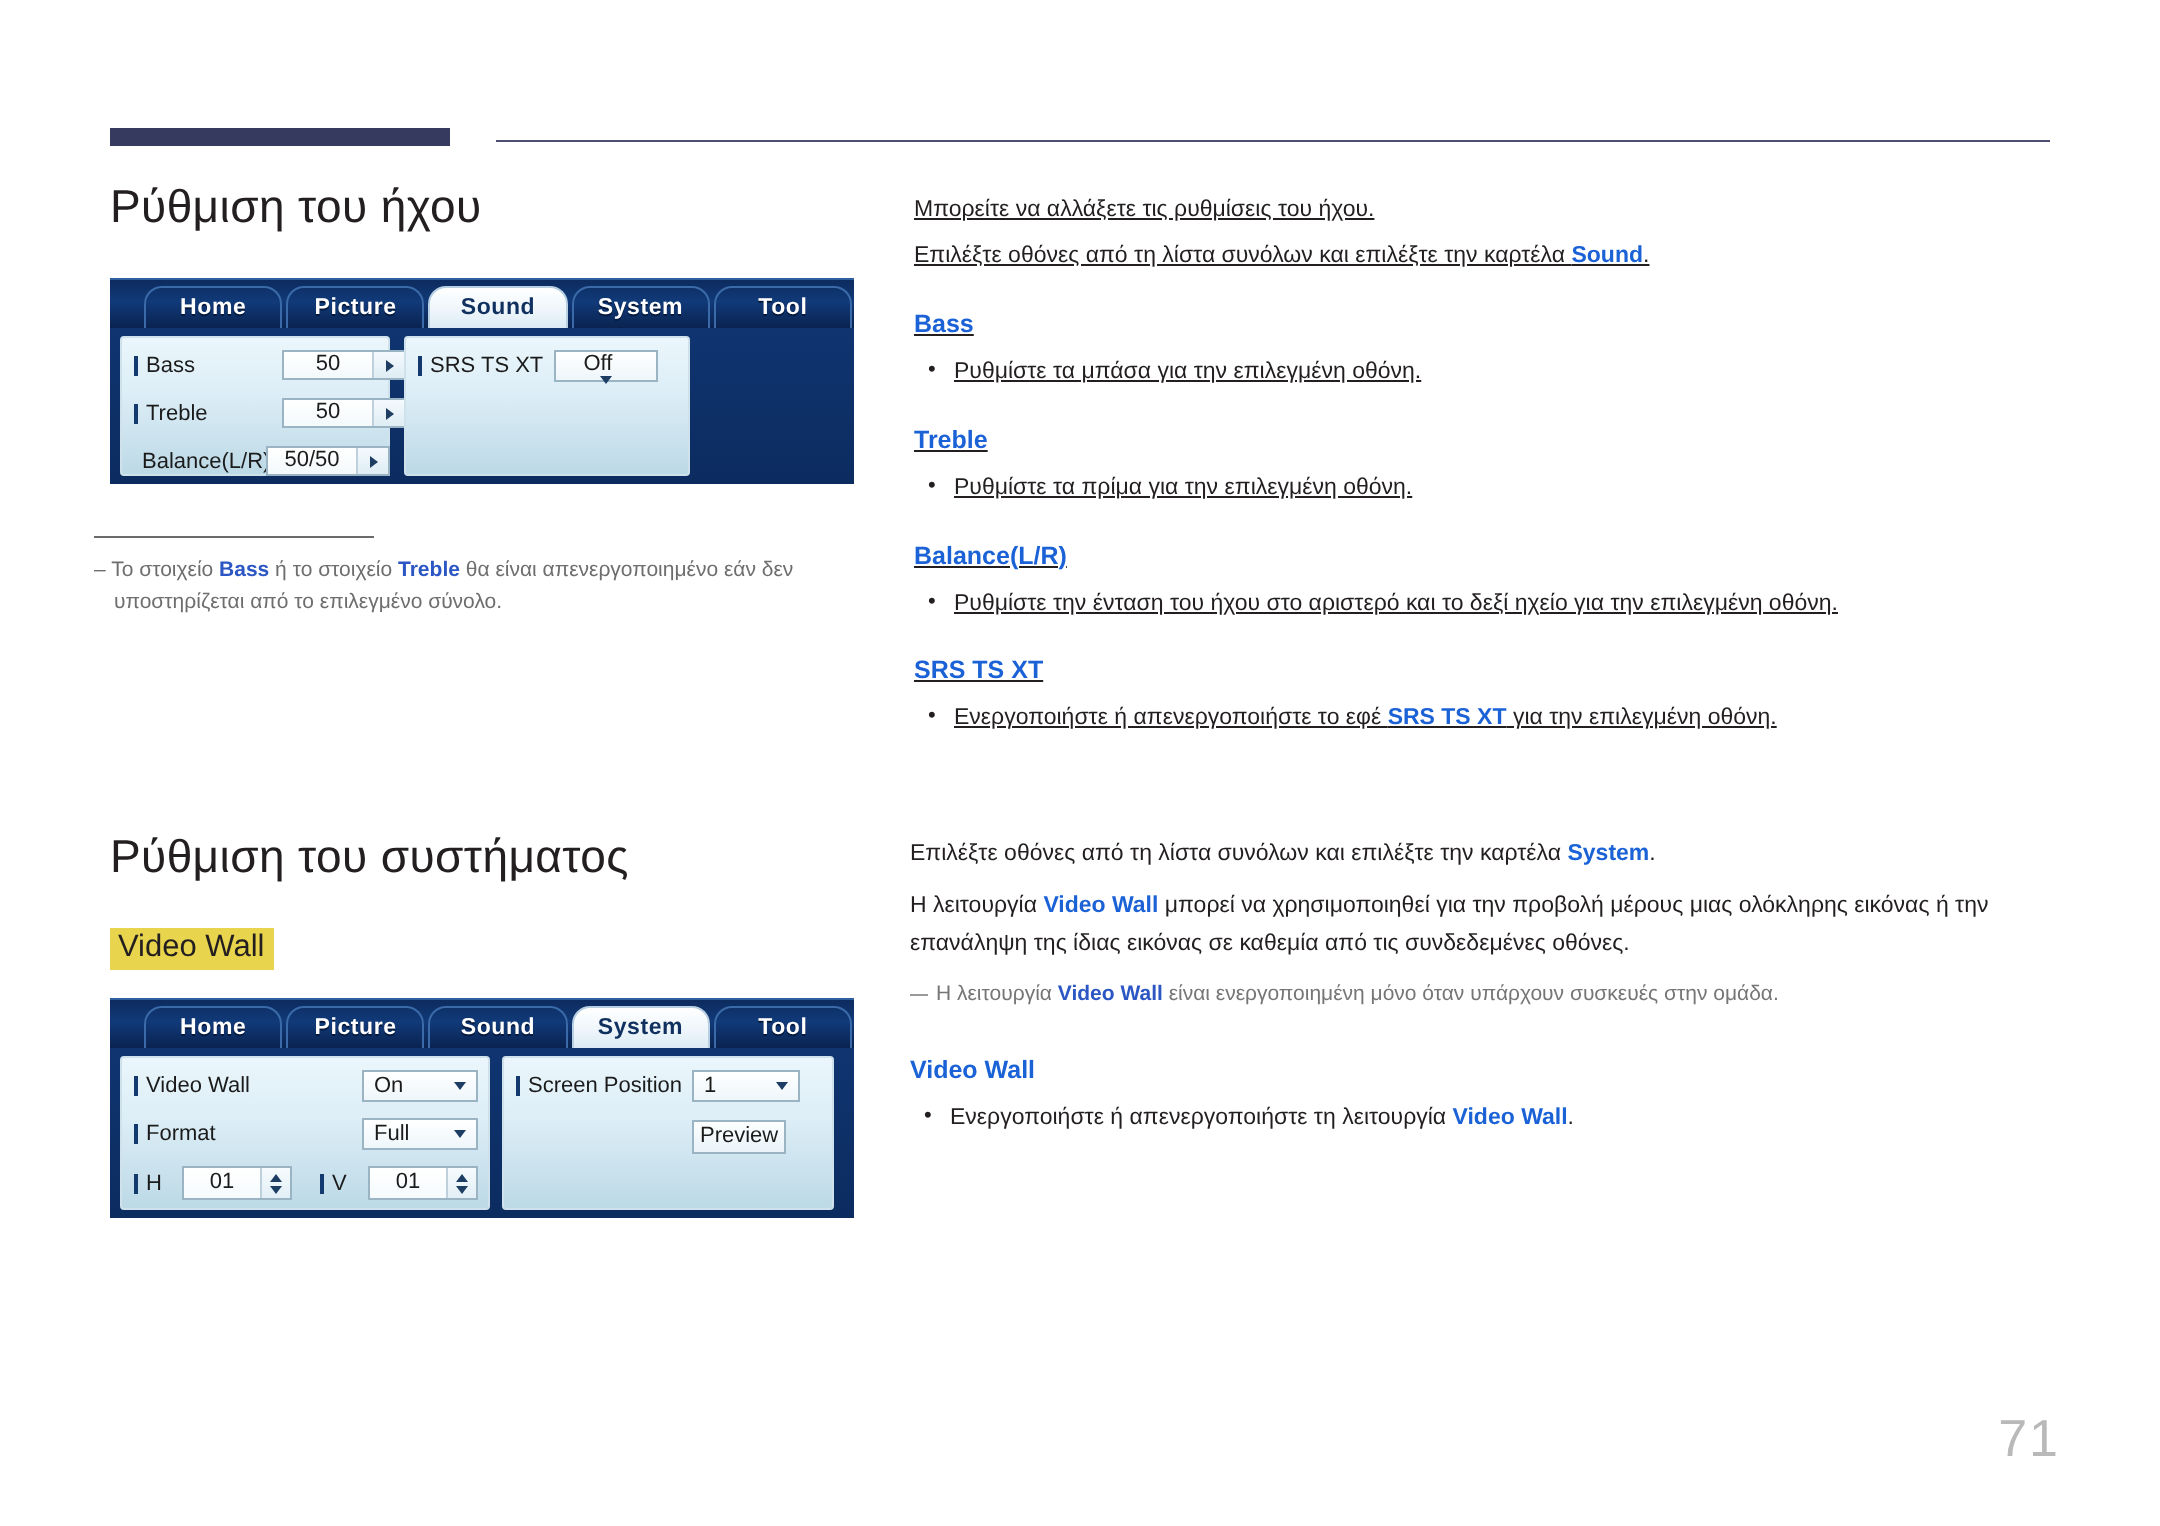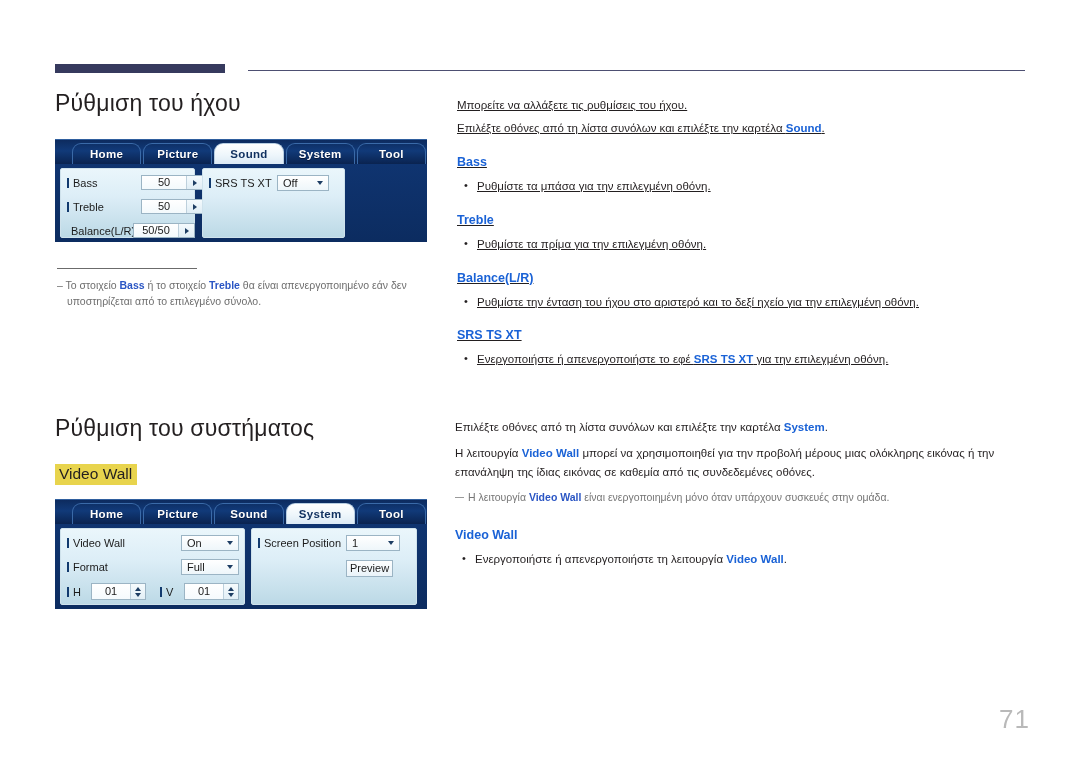--- a/index.html
+++ b/index.html
@@ -264,21 +264,21 @@
     font-size: 11px;
     color: #1b1b1b;
     border: 1px solid #9bb4c4;
     background: linear-gradient(180deg,#fdfefe,#e9f3f9);
     box-sizing: border-box;
   }
 
   
   .note-block {
     position: absolute;
-    left: 57px;
+    left: 47px;
     top: 268px;
     width: 360px;
   }
   .note-rule {
     width: 140px;
     height: 1px;
     background: #6b6b6b;
     margin-bottom: 8px;
   }
   .note-text {
@@ -405,21 +405,21 @@
             <span class="arrow-btn">
                 <i class="tri-right"></i>
               </span>
           </span>
         </div>
       </div>
 
       <div class="osd-pane right-pane" style="left:147px; width:143px;">
         <div class="osd-row" style="left:6px; top:6px;">
           <span class="osd-label" style="width:68px;">SRS TS XT</span>
-          <span class="combo" style="min-width:52px;">
+          <span class="combo" style="min-width:52px;flex-direction:column;">
             <span class="ctext">Off</span>
             <i class="tri-down"></i>
           </span>
         </div>
       </div>
 
     </div>
   </div>
 </div>
 

